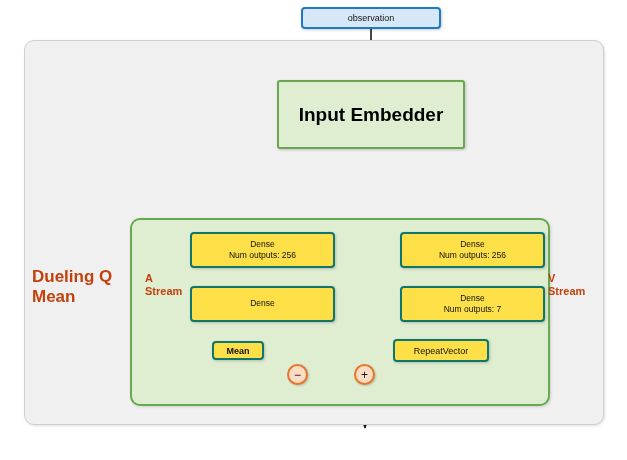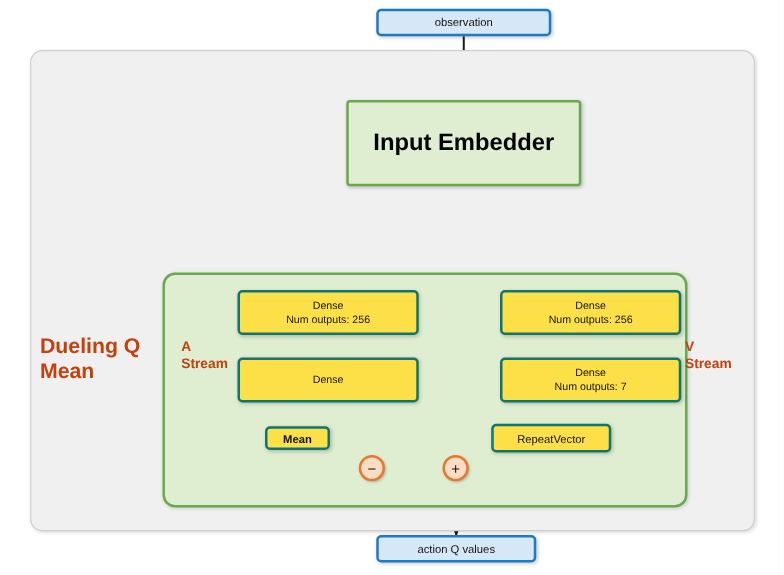--- a/index.html
+++ b/index.html
@@ -104,23 +104,20 @@
   </svg>
 
   <div class="node panel-outer" style="left:24px;top:40px;width:580px;height:385px;"></div>
 
   <div class="node panel-green" style="left:130px;top:218px;width:420px;height:188px;"></div>
 
   <div class="node box-blue t-io" style="left:301px;top:7px;width:140px;height:22px;">
     <span>observation</span>
   </div>
 
-  <div class="node box-blue t-io" style="left:301px;top:428px;width:128px;height:22px;">
-    <span>action Q values</span>
-  </div>
 
   <div class="node box-green t-title" style="left:277px;top:60px;width:188px;height:69px;margin-top:20px;">
     <span>Input Embedder</span>
   </div>
 
 
   <div class="node box-orange t-dense" style="left:190px;top:232px;width:145px;height:36px;">
     <span>Dense</span>
     <span>Num outputs: 256</span>
   </div>

